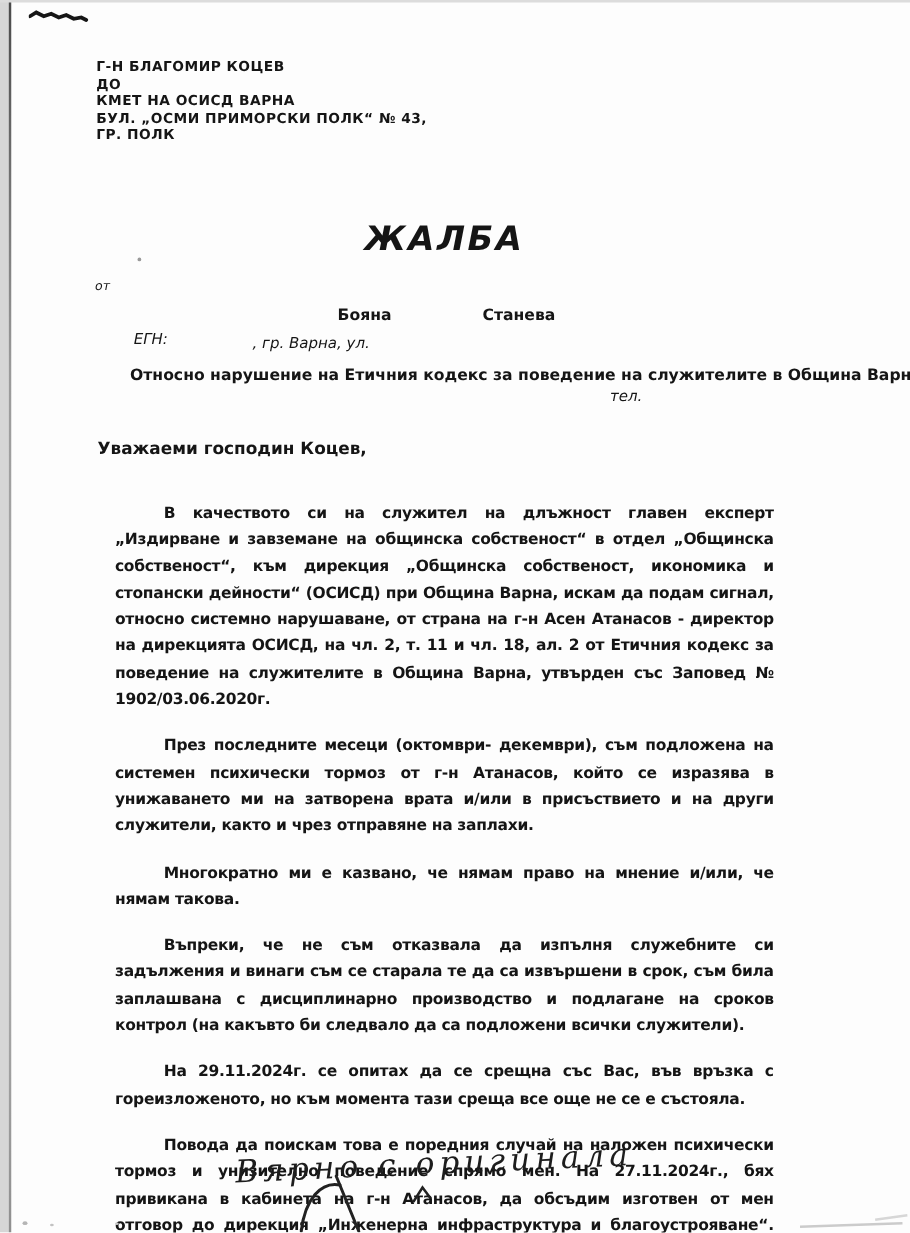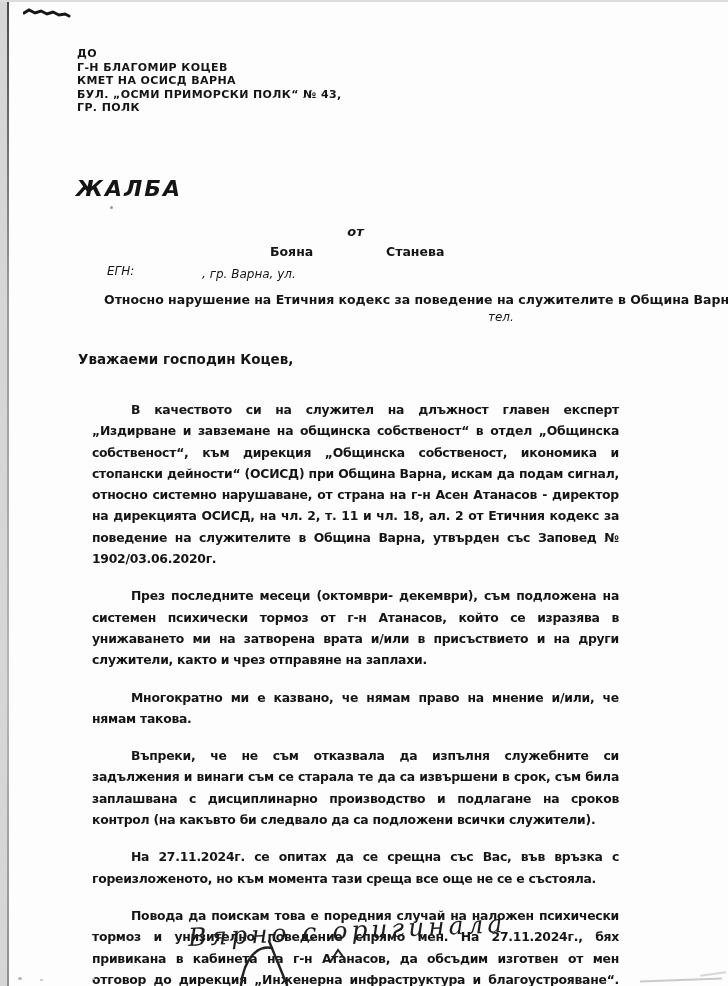--- a/index.html
+++ b/index.html
@@ -15,24 +15,24 @@
     background:linear-gradient(#4a4a4a,#9a9a9a 30%,#b5b5b5 70%,#8f8f8f);}
   .scan-edge-top{position:absolute;left:0;top:0;width:728px;height:2px;background:#dcdcdc;}
 
   .abs{position:absolute;}
 
   
   .recipient{left:77px;top:47px;font-weight:700;font-size:11px;line-height:13.6px;
     letter-spacing:.4px;white-space:nowrap;}
 
   
-  .title{left:76px;top:176px;width:559px;
-    font-style:italic;font-weight:700;font-size:22px;letter-spacing:2px;}
-  .from-label{left:76px;top:224px;width:559px;text-align:center;
-    font-style:italic;font-weight:700;font-size:13px;}
+  .title{left:76px;top:176px;width:559px;text-align:center;
+    font-style:italic;font-weight:700;font-size:27px;letter-spacing:2px;}
+  .from-label{left:76px;top:224px;width:559px;
+    font-style:italic;font-weight:400;font-size:10px;}
 
   .name{font-weight:700;font-size:12.5px;white-space:nowrap;}
   .idline{font-style:italic;font-weight:400;font-size:12px;white-space:nowrap;}
 
   .subject{left:104px;top:292px;font-weight:700;font-size:12.5px;white-space:nowrap;}
 
   .salutation{left:78px;top:351px;font-weight:700;font-size:13.5px;}
 
   
   .body-text{left:76px;top:383px;width:559px;
@@ -57,22 +57,22 @@
 
 <div class="scan-edge-left"></div>
 <div class="scan-edge-left-line"></div>
 <div class="scan-edge-top"></div>
 
 <svg class="abs" style="left:23px;top:5px;" width="48" height="16">
   <path d="M1 8 L6 5 L12 8 L18 6 L24 9 L30 7 L36 10 L42 9 L46 11" stroke="#161616" stroke-width="3" fill="none" stroke-linecap="round"></path>
 </svg>
 
 <div class="abs recipient">
+  <div>Г-Н БЛАГОМИР КОЦЕВ</div>
   <div>ДО</div>
-  <div>Г-Н БЛАГОМИР КОЦЕВ</div>
   <div>КМЕТ НА ОСИСД ВАРНА</div>
   <div>БУЛ. „ОСМИ ПРИМОРСКИ ПОЛК“ № 43,</div>
   <div>ГР. ПОЛК</div>
 </div>
 
 <div class="dot" style="left:110px;top:206px;width:3px;height:3px;"></div>
 
 <div class="abs title">ЖАЛБА</div>
 <div class="abs from-label">от</div>
 
@@ -85,21 +85,21 @@
 
 <div class="abs subject">Относно нарушение на Етичния кодекс за поведение на служителите в Община Варна</div>
 
 <div class="abs salutation">Уважаеми господин Коцев,</div>
 
 <div class="abs body-text">
   <p><span>В качеството си на служител на длъжност главен експерт „Издирване и завземане на общинска собственост“ в отдел „Общинска собственост“, към дирекция „Общинска собственост, икономика и стопански дейности“ (ОСИСД) при Община Варна, искам да подам сигнал, относно системно нарушаване, от страна на г-н Асен Атанасов - директор на дирекцията ОСИСД, на чл. 2, т. 11 и чл. 18, ал. 2 от Етичния кодекс за поведение на служителите в Община Варна, утвърден със Заповед № 1902/03.06.2020г.</span></p>
   <p><span>През последните месеци (октомври- декември), съм подложена на системен психически тормоз от г-н Атанасов, който се изразява в унижаването ми на затворена врата и/или в присъствието и на други служители, както и чрез отправяне на заплахи.</span></p>
   <p><span>Многократно ми е казвано, че нямам право на мнение и/или, че нямам такова.</span></p>
   <p><span>Въпреки, че не съм отказвала да изпълня служебните си задължения и винаги съм се старала те да са извършени в срок, съм била заплашвана с дисциплинарно производство и подлагане на сроков контрол (на какъвто би следвало да са подложени всички служители).</span></p>
-  <p><span>На 27.11.2024г. се опитах да се срещна със Вас, във връзка с гореизложеното, но към момента тази среща все още не се е състояла.</span></p>
+  <p><span>На 29.11.2024г. се опитах да се срещна със Вас, във връзка с гореизложеното, но към момента тази среща все още не се е състояла.</span></p>
   <p><span>Повода да поискам това е поредния случай на наложен психически тормоз и унизително поведение спрямо мен. На 27.11.2024г., бях привикана в кабинета на г-н Атанасов, да обсъдим изготвен от мен отговор до дирекция „Инженерна инфраструктура и благоустрояване“. Разговора протече на висок тон от негова страна, на отворена врата, пред други служители, като при всеки мой въпрос, с който целях да установя, какво точно очаква от мен прекия ми ръководител, тонът му се покачваше, което не остана скрито за моите колеги. На 28.11.2024г. изготвих нов отговор, съгласно устните инструкциите дадени ми от г-н Атанасов. Нв 29.11.2024г. работния вариант на моето писмо, беше предаден на друг колега от дирекцията със следната резолюция: </span></p>
 </div>
 
 <div class="abs handwriting">Вярно с оригинала</div>
 
 <svg class="abs" style="left:235px;top:935px;" width="125" height="51">
   <path d="M6 50 C 9 24, 22 10, 37 13" stroke="#222" stroke-width="2.4" fill="none" stroke-linecap="round"></path>
   <path d="M34 6 L 52 50" stroke="#222" stroke-width="2.4" fill="none" stroke-linecap="round"></path>
   <path d="M96 26 L 103 15 L 109 23" stroke="#222" stroke-width="2" fill="none" stroke-linecap="round"></path>
 </svg>

